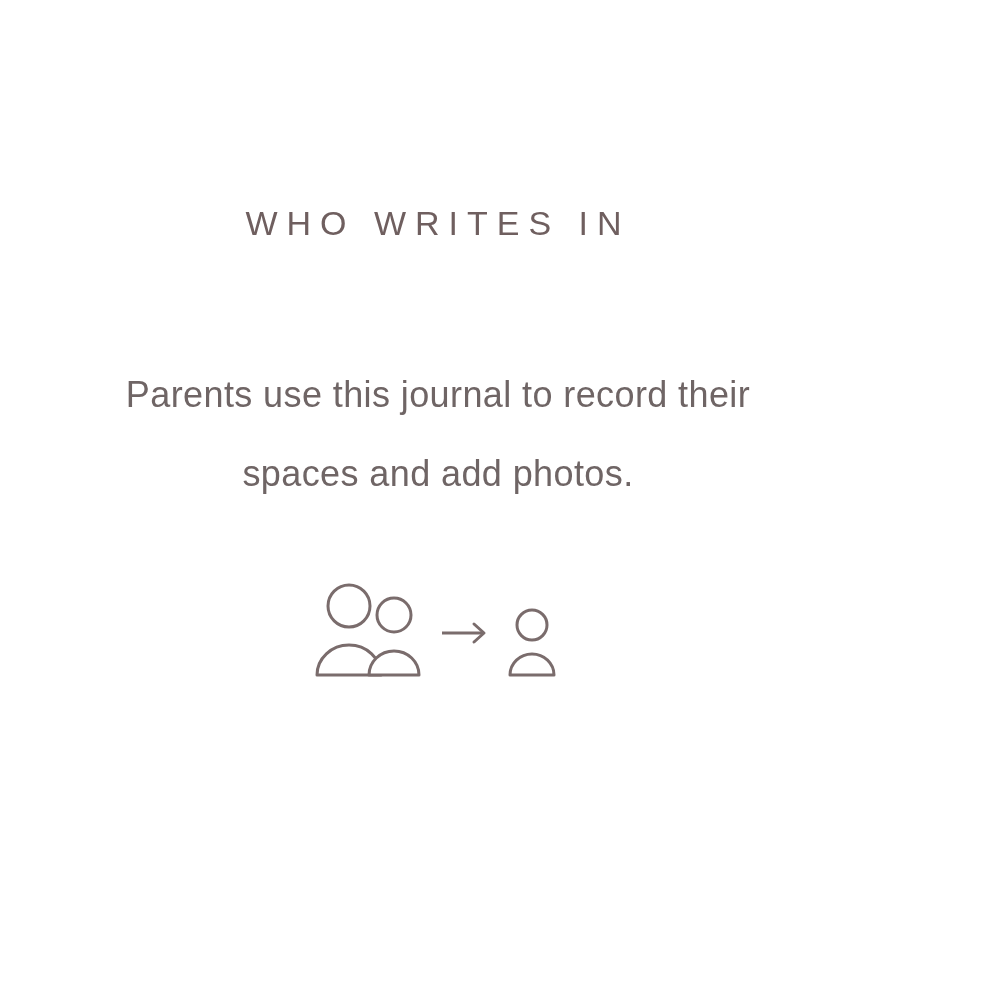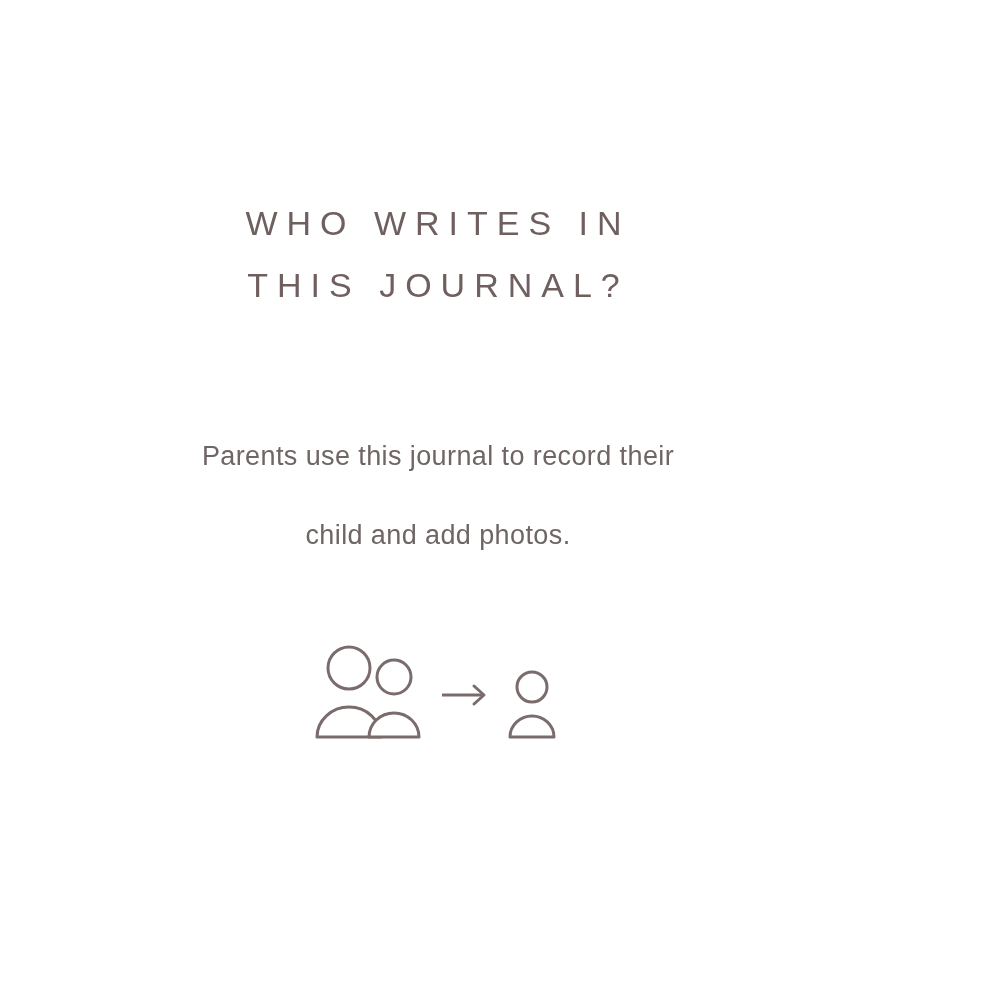--- a/index.html
+++ b/index.html
@@ -35,21 +35,21 @@
   }
   .headline .line {
     display: block;
     white-space: pre;
   }
   .body-copy {
     margin-top: 78px;
     width: 760px;
     text-align: center;
     color: #6f6565;
-    font-size: 27px;
+    font-size: 36px;
     font-weight: 400;
     letter-spacing: 0.4px;
     line-height: 79px;
   }
   .body-copy .line {
     display: block;
   }
   .icon-row {
     margin-top: 68px;
     display: flex;
@@ -60,26 +60,25 @@
     display: block;
   }
 </style>
 </head>
 <body>
 
 <div class="card">
 
   <h1 class="headline">
     <span class="line">WHO WRITES IN</span>
-    <span class="line">THIS JOURNAL?</span>
   </h1>
 
   <div class="body-copy">
     <span class="line">Parents use this journal to record their</span>
-    <span class="line">child and add photos.</span>
+    <span class="line">spaces and add photos.</span>
   </div>
 
   <div class="icon-row">
     <span>
       <svg width="125" height="100" viewBox="0 0 125 100" fill="none" stroke="#7a6c6c" stroke-width="3">
         <circle cx="40" cy="25" r="21"></circle>
         <path d="M8 94 A32 30 0 0 1 72 94 Z" stroke-linejoin="round"></path>
         <circle cx="85" cy="34" r="17" fill="#ffffff"></circle>
         <path d="M60 94 A25 24 0 0 1 110 94 Z" fill="#ffffff" stroke-linejoin="round"></path>
       </svg>

